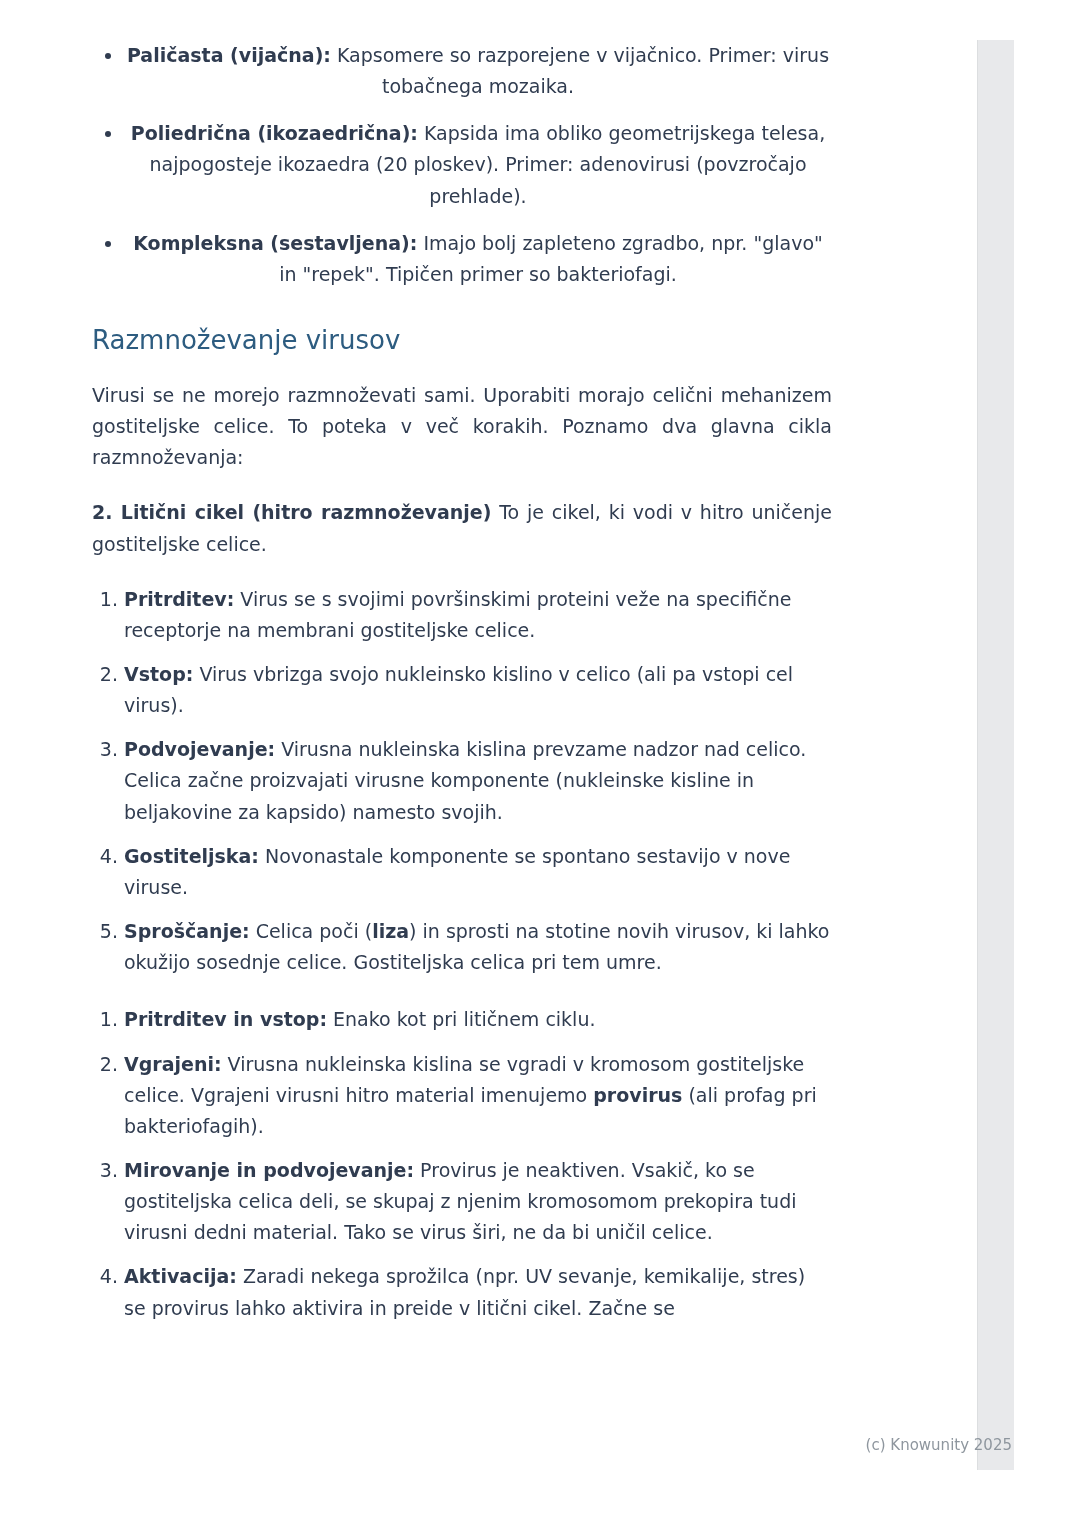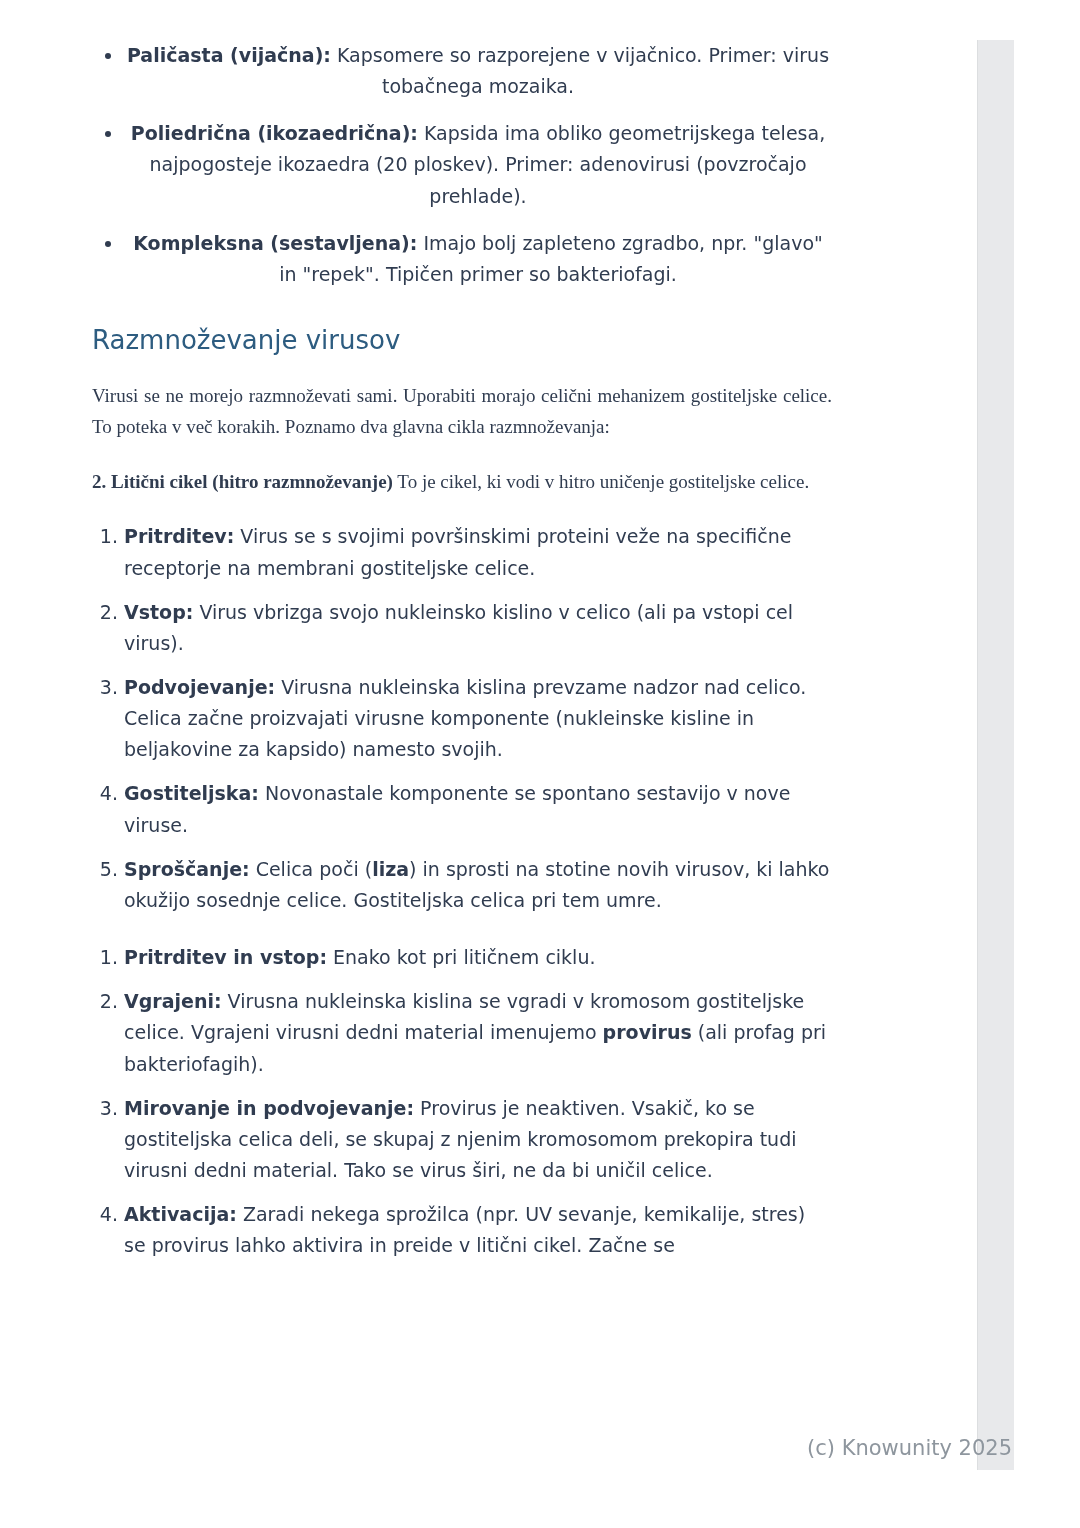--- a/index.html
+++ b/index.html
@@ -40,31 +40,31 @@
   }
   ul.bullets li{margin-bottom:16px;}
   h2.section-title{
     font-size:26px;
     font-weight:400;
     color:var(--heading-color);
     margin:34px 0 22px 0;
     line-height:1.3;
   }
   p{margin:0 0 24px 0;}
-  .justify{text-align:justify;font-family:Liberation Serif, serif;}
+  .justify{text-align:justify;}
   ol.steps{
     list-style:decimal;
     margin:16px 0 26px 0;
     padding-left:32px;
   }
   ol.steps li{margin-bottom:13px;}
   .footer{
     position:absolute;
     top:1436px;right:68px;
-    font-size:21px;
+    font-size:15px;
     color:var(--footer-color);
   }
 </style>
 </head>
 <body>
 
 <div class="edge-strip"></div>
 
 <div class="content">
 
@@ -84,20 +84,20 @@
     <li><span class="b">Pritrditev:</span><span> Virus se s svojimi površinskimi proteini veže na specifične receptorje na membrani gostiteljske celice.</span></li>
     <li><span class="b">Vstop:</span><span> Virus vbrizga svojo nukleinsko kislino v celico (ali pa vstopi cel virus).</span></li>
     <li><span class="b">Podvojevanje:</span><span> Virusna nukleinska kislina prevzame nadzor nad celico. Celica začne proizvajati virusne komponente (nukleinske kisline in beljakovine za kapsido) namesto svojih.</span></li>
     <li><span class="b">Gostiteljska:</span><span> Novonastale komponente se spontano sestavijo v nove viruse.</span></li>
     <li><span class="b">Sproščanje:</span><span> Celica poči (</span><span class="b">liza</span><span>) in sprosti na stotine novih virusov, ki lahko okužijo sosednje celice. Gostiteljska celica pri tem umre.</span></li>
   </ol>
 
 
   <ol class="steps">
     <li><span class="b">Pritrditev in vstop:</span><span> Enako kot pri litičnem ciklu.</span></li>
-    <li><span class="b">Vgrajeni:</span><span> Virusna nukleinska kislina se vgradi v kromosom gostiteljske celice. Vgrajeni virusni dedni material imenujemo </span><span class="b">provirus</span><span> (ali profag pri bakteriofagih).</span></li>
+    <li><span class="b">Vgrajeni:</span><span> Virusna nukleinska kislina se vgradi v kromosom gostiteljske celice. Vgrajeni virusni hitro material imenujemo </span><span class="b">provirus</span><span> (ali profag pri bakteriofagih).</span></li>
     <li><span class="b">Mirovanje in podvojevanje:</span><span> Provirus je neaktiven. Vsakič, ko se gostiteljska celica deli, se skupaj z njenim kromosomom prekopira tudi virusni dedni material. Tako se virus širi, ne da bi uničil celice.</span></li>
     <li><span class="b">Aktivacija:</span><span> Zaradi nekega sprožilca (npr. UV sevanje, kemikalije, stres) se provirus lahko aktivira in preide v litični cikel. Začne se</span></li>
   </ol>
 
 </div>
 
 <div class="footer">(c) Knowunity 2025</div>
 
 </body></html>

